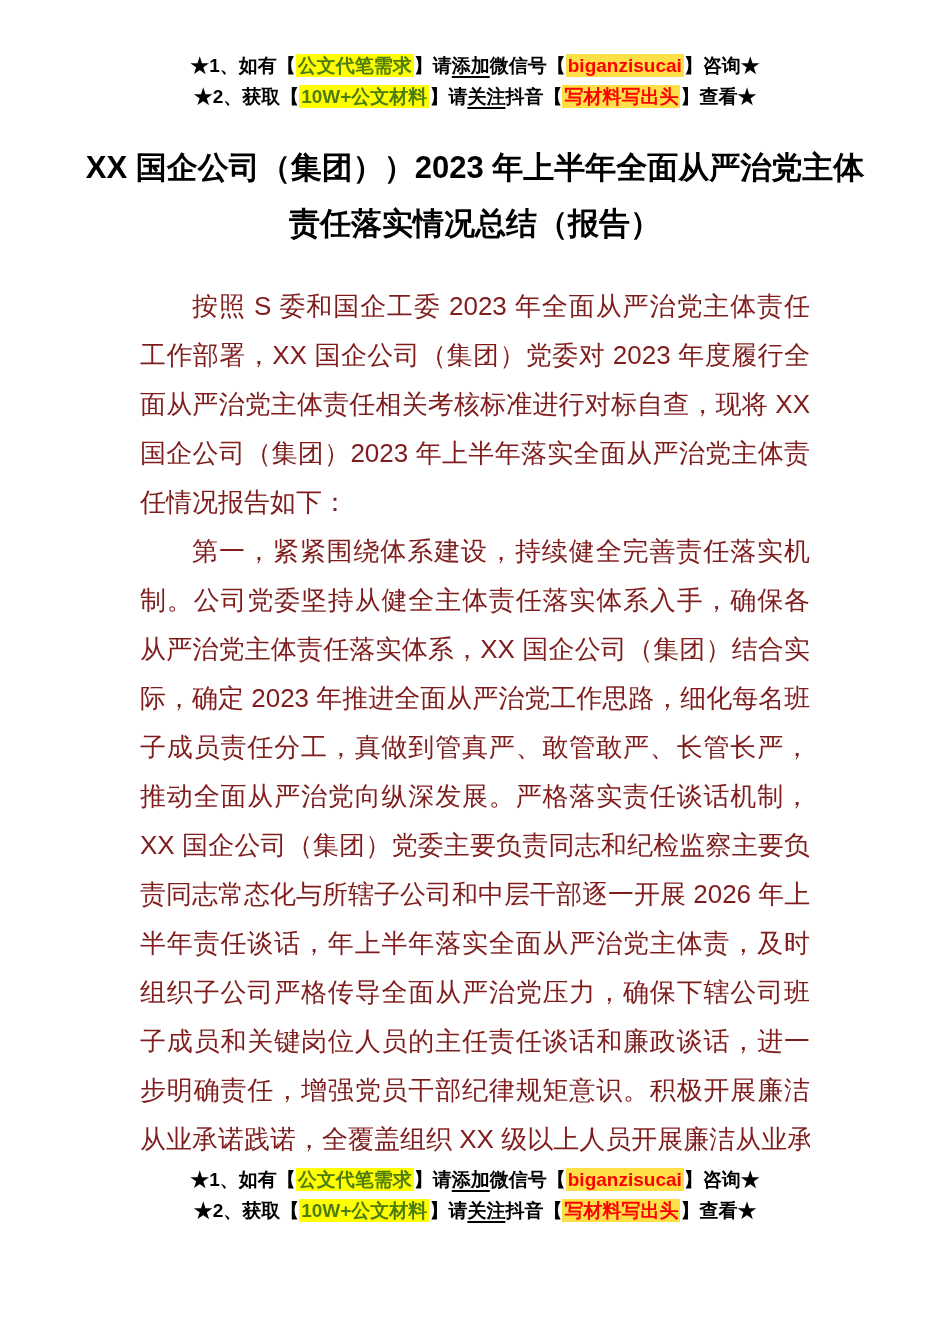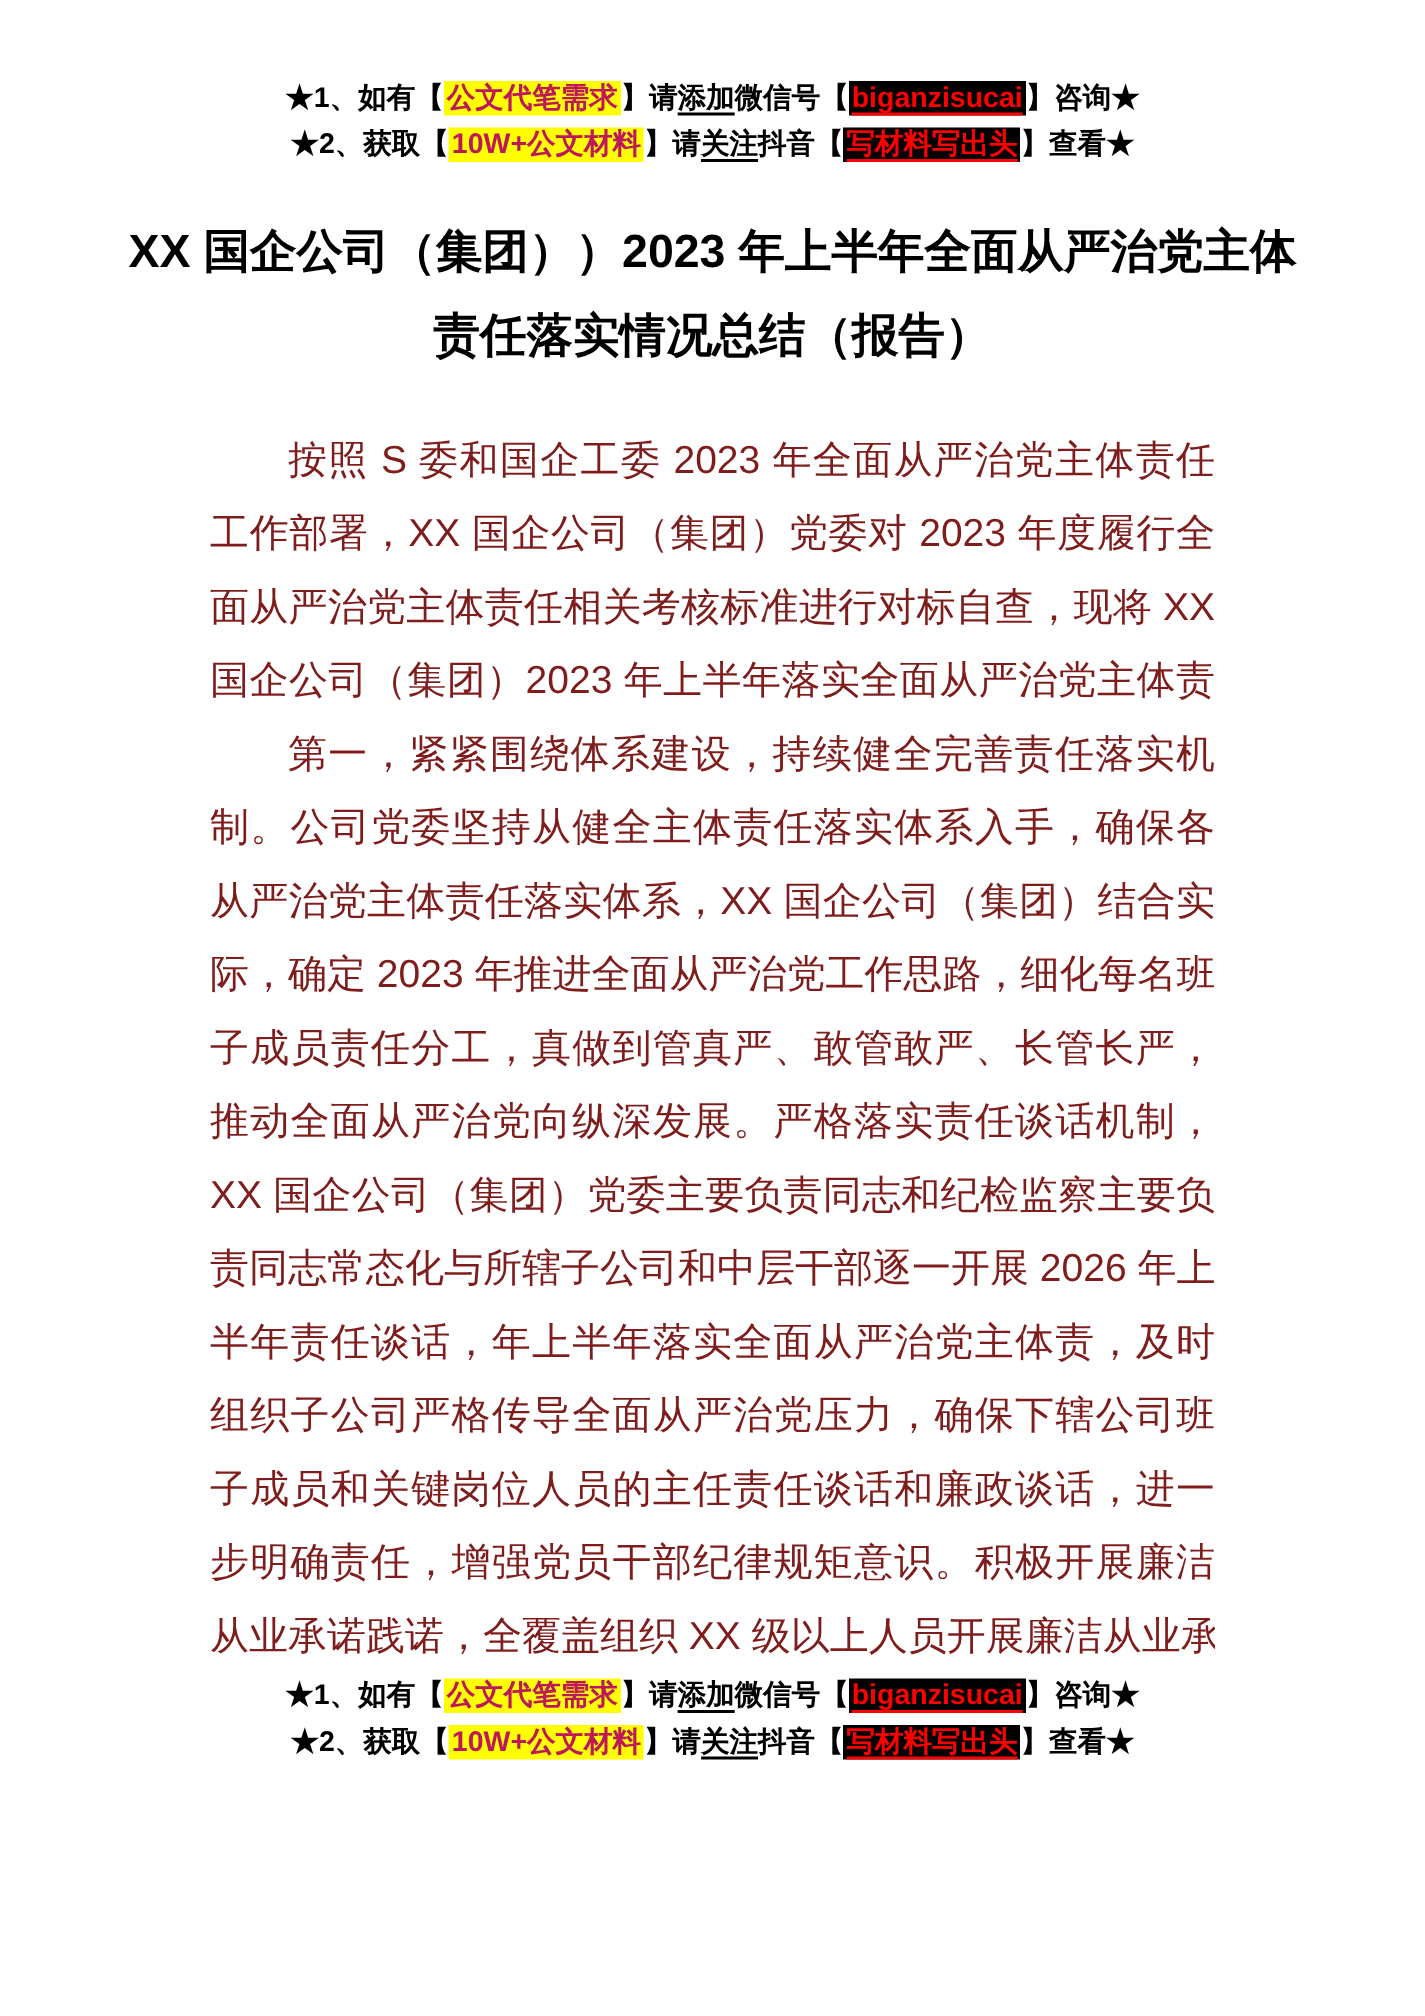--- a/index.html
+++ b/index.html
@@ -26,36 +26,35 @@
     font-size: 19px;
     line-height: 31px;
     white-space: nowrap;
     color: #000000;
   }
   .promo-top { padding-top: 50px; }
   .promo-bottom { padding-top: 0; }
   .promo .pline { height: 31px; }
   .seg-plain { color: #000000; }
   .seg-hl {
-    color: #be185d;
+    color: #4d7c0f;
     background: #ffff00;
     padding: 1px 2px;
   }
   .seg-u {
     color: #000000;
     text-decoration: underline;
     text-decoration-thickness: 2px;
     text-underline-offset: 4px;
     text-align: center;
   }
   .seg-hl-u {
     color: #ff0000;
-    background: #000000;
+    background: #fde047;
     padding: 1px 2px;
-    text-decoration: underline;
     text-decoration-color: #ff0000;
     text-decoration-thickness: 2px;
     text-underline-offset: 4px;
   }
 
   
   .doc-title {
     margin-top: 28px;
     text-align: center;
     font-weight: 700;
@@ -101,20 +100,21 @@
   <div class="doc-title">
     <div class="tline">XX 国企公司（集团））2023 年上半年全面从严治党主体</div>
     <div class="tline">责任落实情况总结（报告）</div>
   </div>
 
   <div class="doc-body">
     <div class="bline indent">按照 S 委和国企工委 2023 年全面从严治党主体责任</div>
     <div class="bline">工作部署，XX 国企公司（集团）党委对 2023 年度履行全</div>
     <div class="bline">面从严治党主体责任相关考核标准进行对标自查，现将 XX</div>
     <div class="bline">国企公司（集团）2023 年上半年落实全面从严治党主体责</div>
+    <div class="bline para-end">任情况报告如下：</div>
     <div class="bline indent">第一，紧紧围绕体系建设，持续健全完善责任落实机</div>
     <div class="bline">制。公司党委坚持从健全主体责任落实体系入手，确保各</div>
     <div class="bline">从严治党主体责任落实体系，XX 国企公司（集团）结合实</div>
     <div class="bline">际，确定 2023 年推进全面从严治党工作思路，细化每名班</div>
     <div class="bline">子成员责任分工，真做到管真严、敢管敢严、长管长严，</div>
     <div class="bline">推动全面从严治党向纵深发展。严格落实责任谈话机制，</div>
     <div class="bline">XX 国企公司（集团）党委主要负责同志和纪检监察主要负</div>
     <div class="bline">责同志常态化与所辖子公司和中层干部逐一开展 2026 年上</div>
     <div class="bline">半年责任谈话，年上半年落实全面从严治党主体责，及时</div>
     <div class="bline">组织子公司严格传导全面从严治党压力，确保下辖公司班</div>

